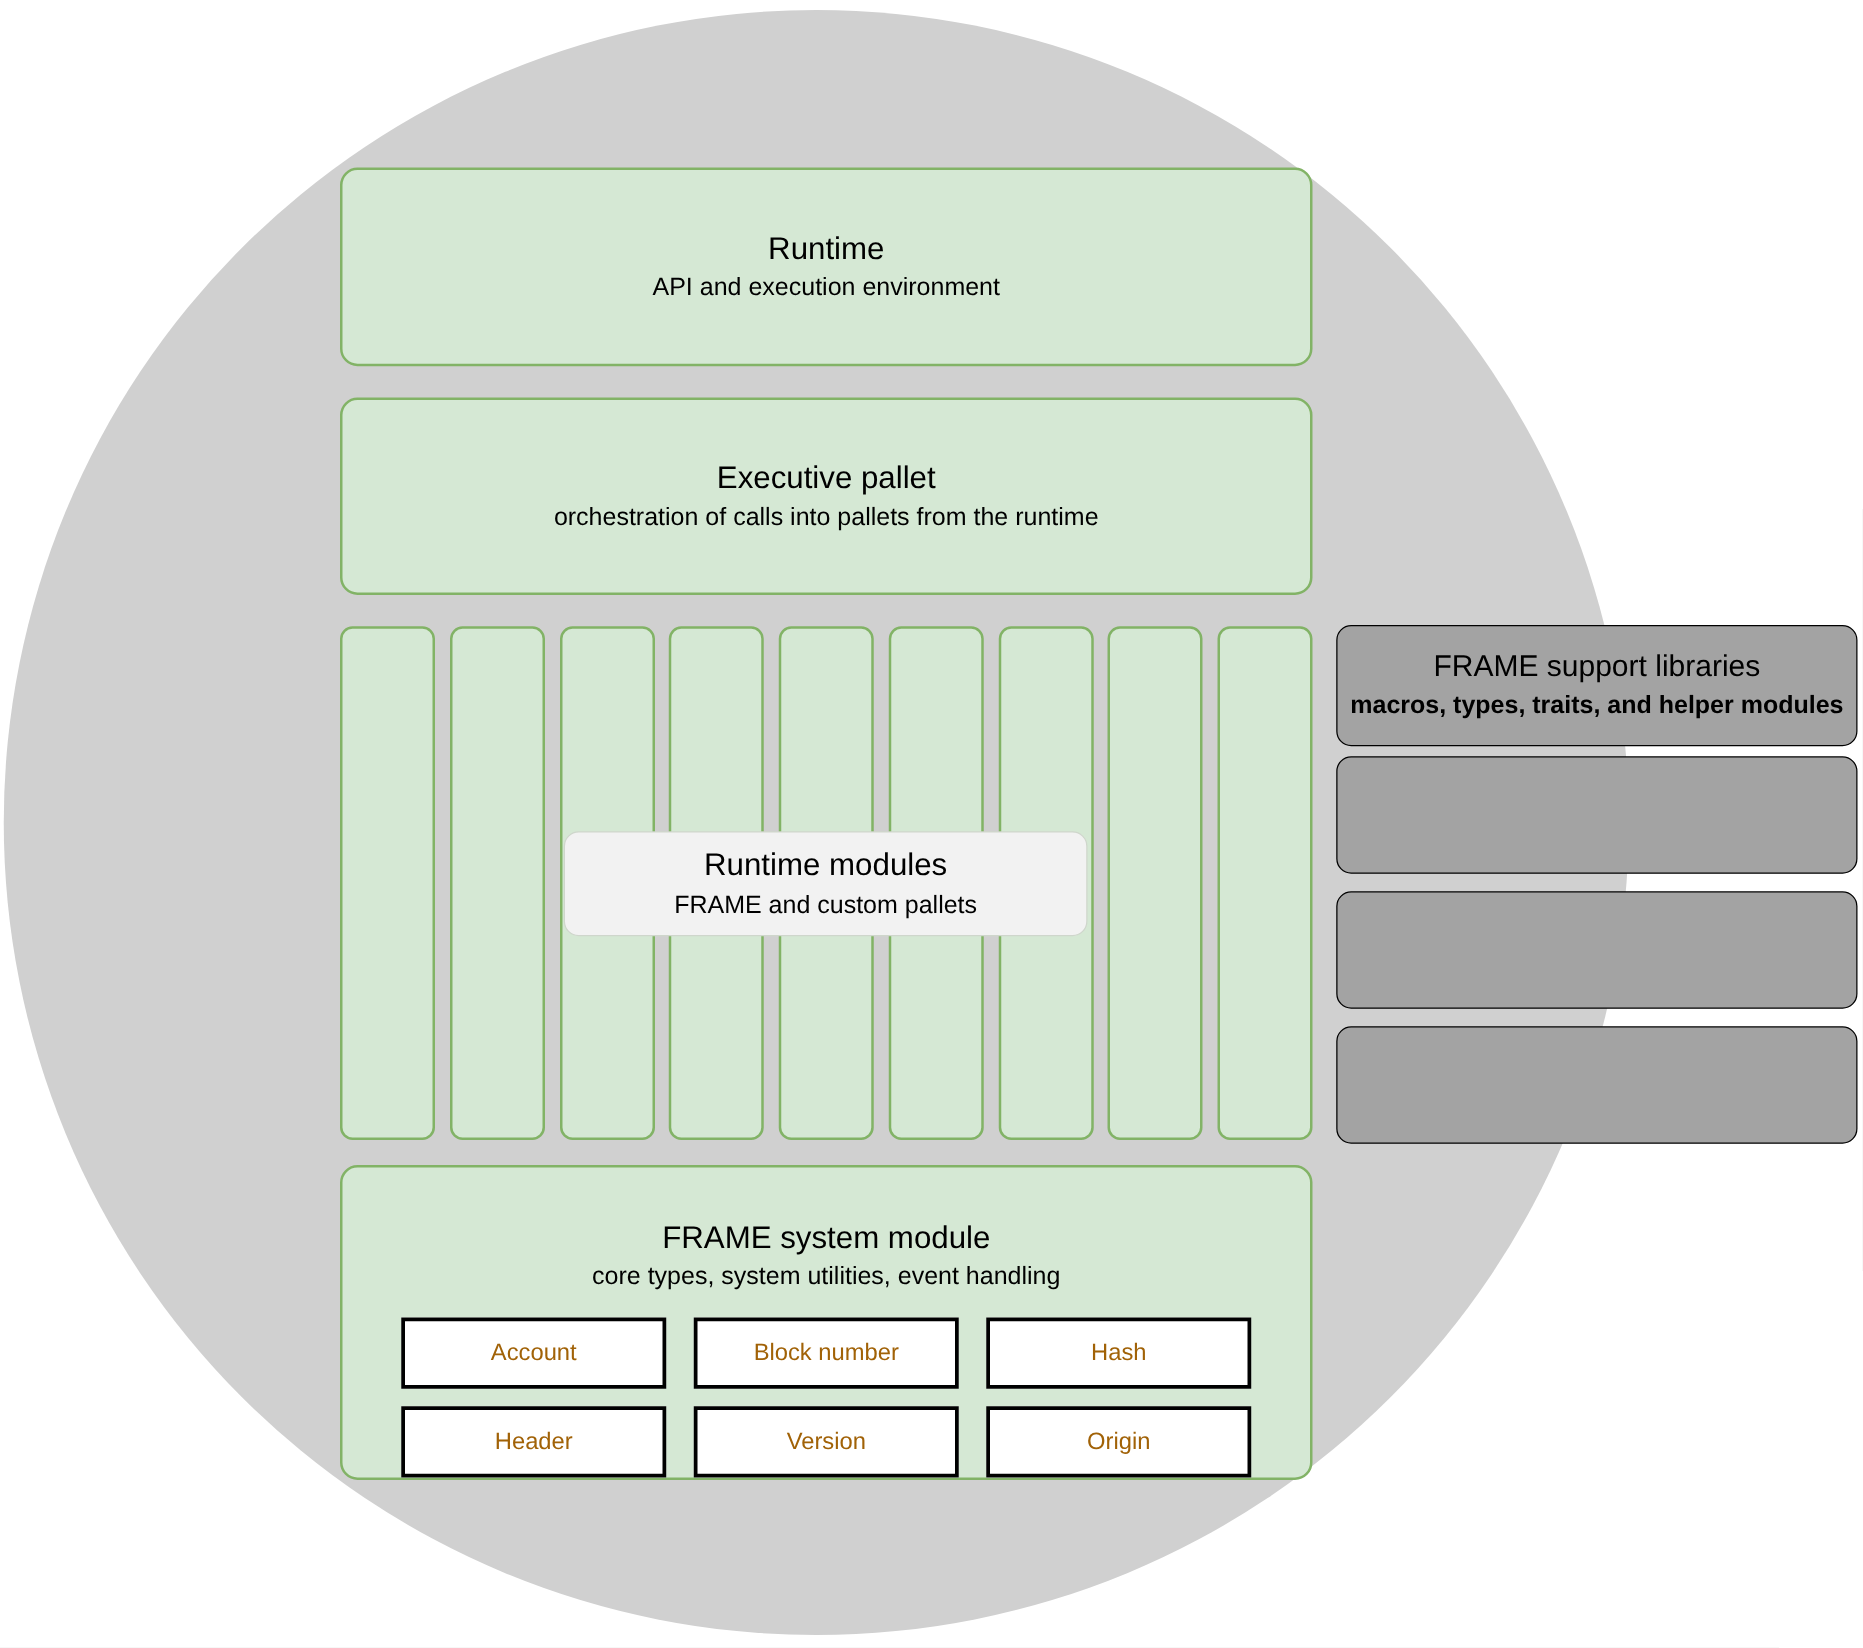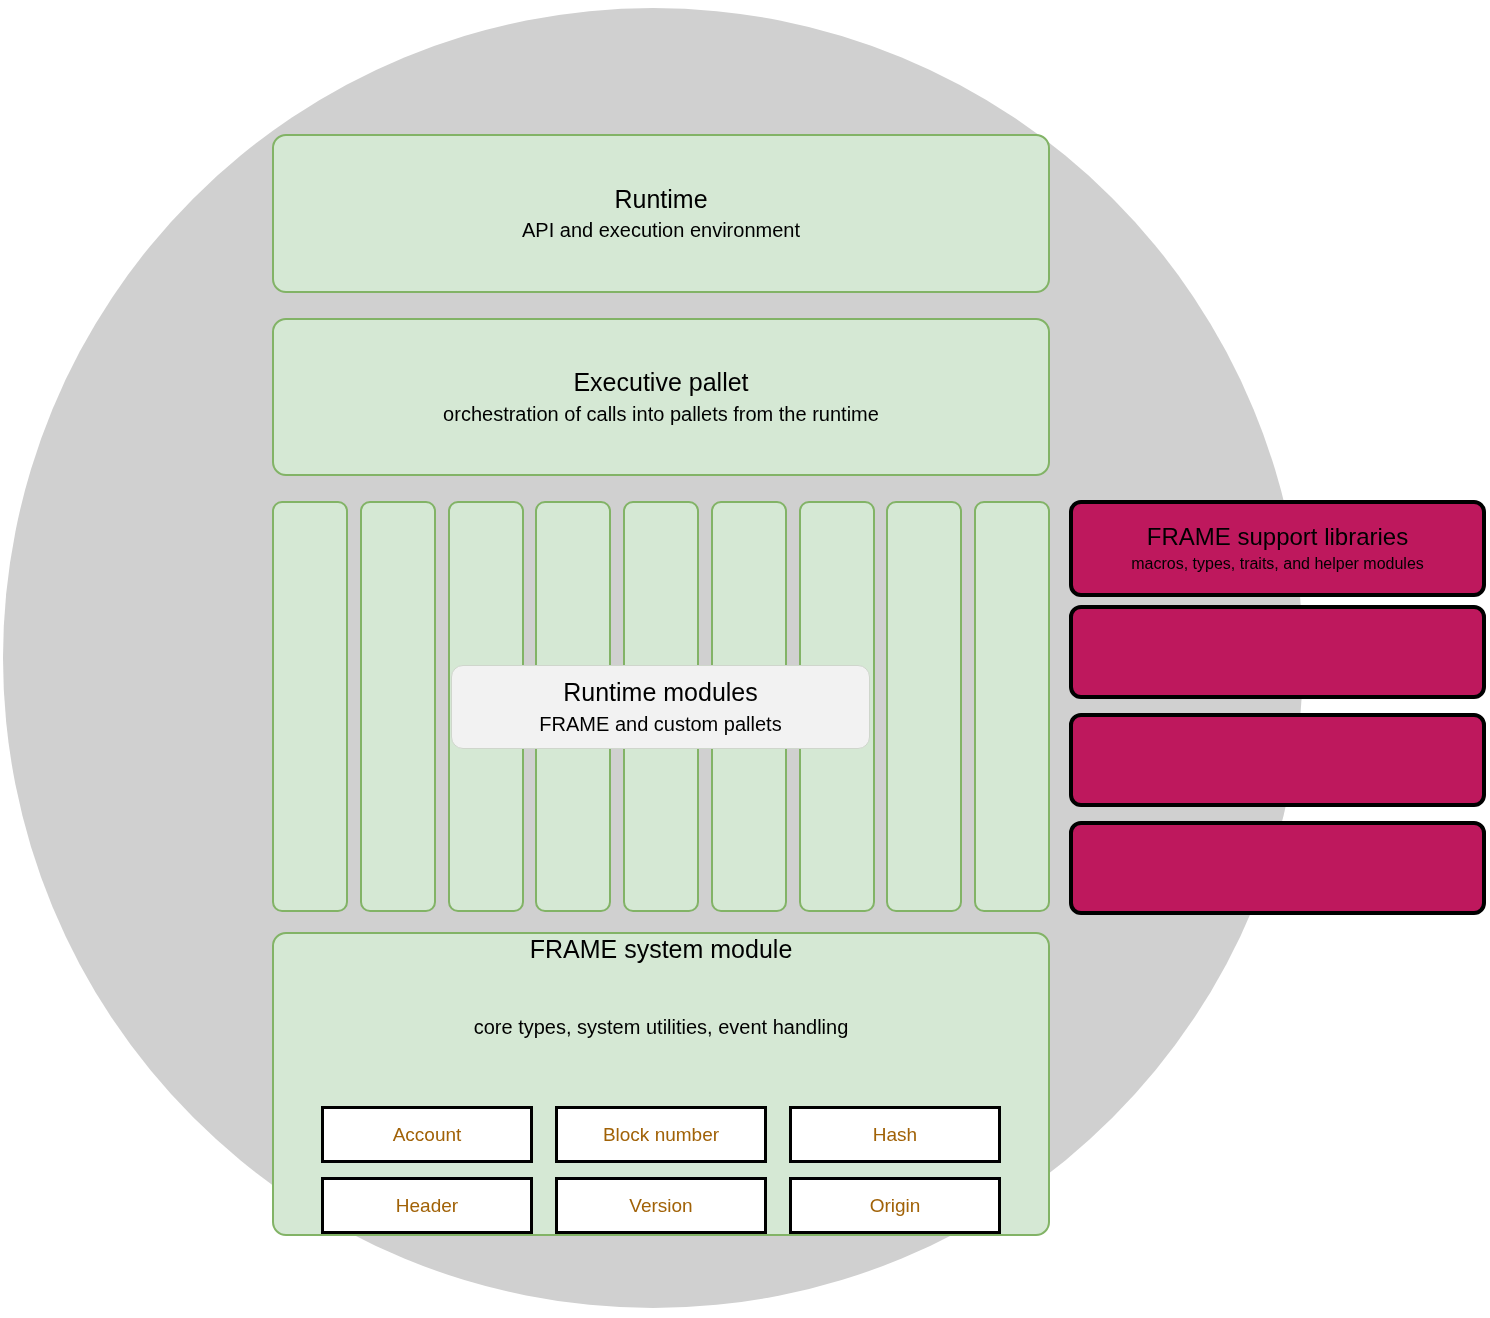--- a/index.html
+++ b/index.html
@@ -111,22 +111,23 @@
     align-items: center;
     justify-content: center;
     text-align: center;
   }
 
   
   #frame-system-node {
     left: 272px;
     top: 932px;
     width: 778px;
-    height: 304px;
-    justify-content: space-between;
+    height: 252px;
+    justify-content: flex-end;
+    padding-top: 22px;
   }
   #frame-system-grid {
     margin-top: 20px;
     width: 700px;
     display: grid;
     grid-template-columns: repeat(3, 212px);
     grid-template-rows: repeat(2, 57px);
     gap: 14px 22px;
     justify-content: center;
   }
@@ -140,36 +141,36 @@
     font-size: 19px;
     color: #a16207;
   }
 
   
   .support-box {
     position: absolute;
     box-sizing: border-box;
     left: 1069px;
     width: 417px;
-    background: #be185d;
-    border: 4px solid #000000;
+    background: #a3a3a3;
+    border: 1px solid #000000;
     border-radius: 12px;
     display: flex;
     flex-direction: column;
     align-items: center;
     justify-content: center;
     text-align: center;
   }
   #support-box-0 { top: 500px;  height: 97px; }
   #support-box-1 { top: 605px;  height: 94px; }
   #support-box-2 { top: 713px;  height: 94px; }
   #support-box-3 { top: 821px;  height: 94px; }
 
   .support-title { font-size: 24px; line-height: 1.2; color: #000; }
-  .support-sub   { font-size: 16px; line-height: 1.3; color: #000; margin-top: 2px; }
+  .support-sub   { font-size: 20px; line-height: 1.3; color: #000; margin-top: 2px; font-weight: bold; }
 </style>
 </head>
 <body>
 
 <div id="canvas">
 
   <div class="bg-circle"></div>
 
   <div class="green-node" id="executive-node">
     <div class="node-title">Executive pallet</div>

